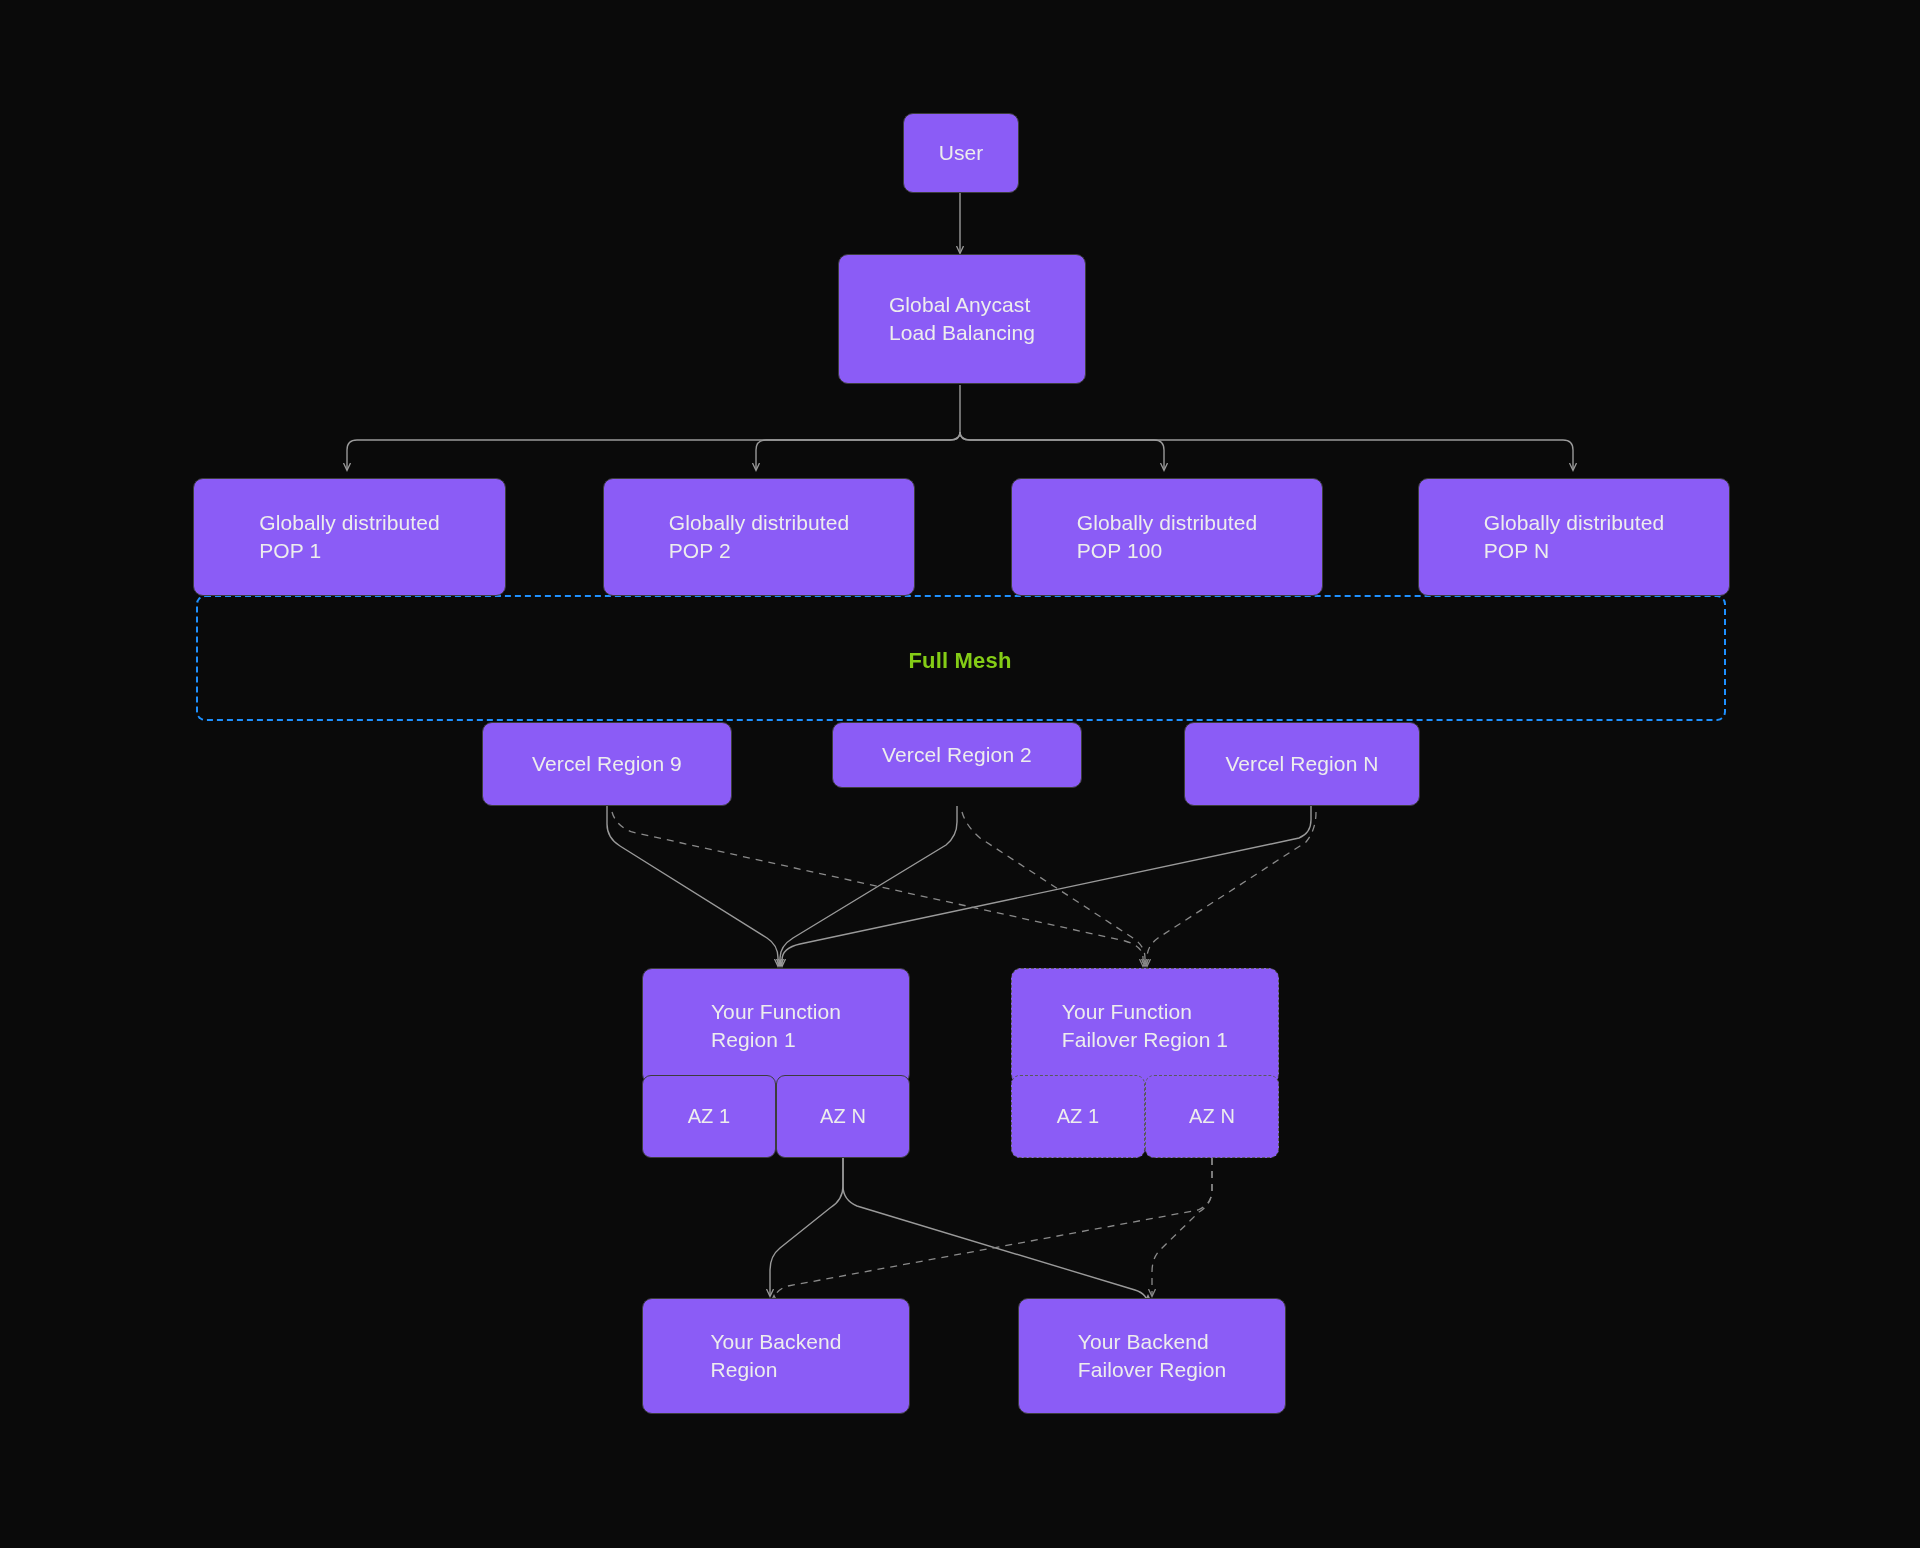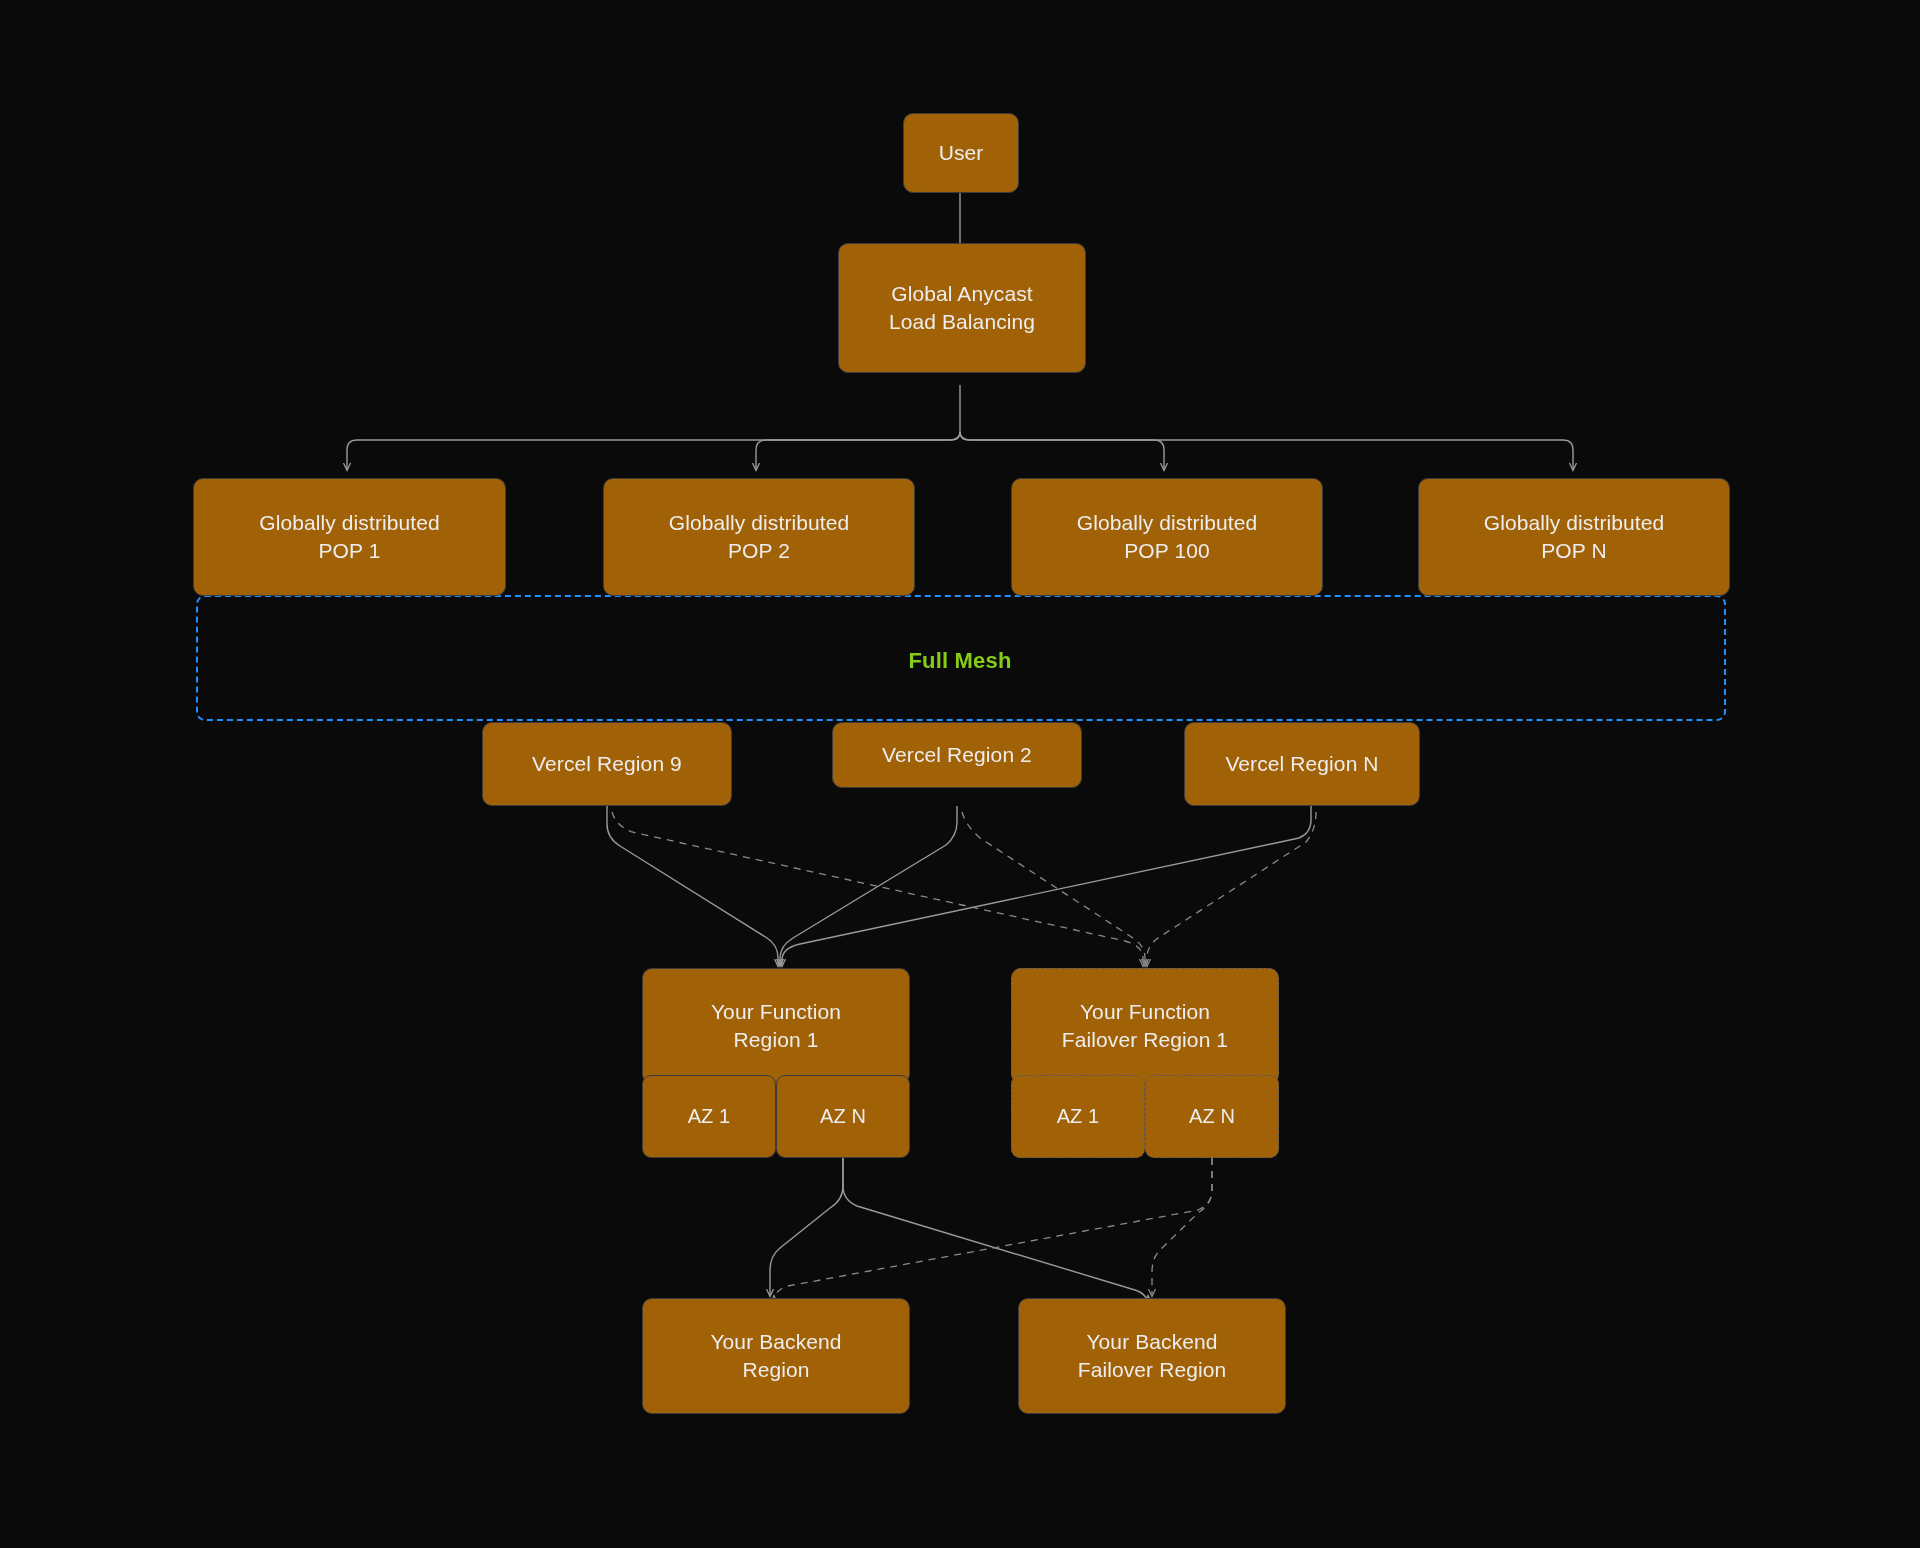--- a/index.html
+++ b/index.html
@@ -17,28 +17,27 @@
   }
   #edges {
     position:absolute; left:0; top:0;
     width:1920px; height:1548px;
     pointer-events:none;
     z-index:1;
   }
   .node {
     position:absolute;
     z-index:2;
-    background:#a16207;
+    background:#8b5cf6;
     border:1px solid #3d3d3d;
     border-radius:10px;
     color:#ededed;
     display:flex;
     align-items:center;
     justify-content:center;
-    text-align:center;
     line-height:1.35;
     font-size:21px;
     letter-spacing:0.1px;
     white-space:pre-line;
     padding:4px 10px;
   }
   .node.dashed { border-style:dashed; border-color:#5a5a5a; }
   .node.az { border-radius:9px; font-size:20px; }
   .mesh-group {
     position:absolute;
@@ -111,21 +110,21 @@
 
       <path d="M1212,1158 L1212,1190 Q1212,1204 1198,1210 L788,1286 Q774,1290 774,1302 L774,1296" marker-end="url(#arwd)"></path>
     </g>
   </svg>
 
   <div class="mesh-group" style="left:196px; top:595px; width:1530px; height:126px;"></div>
   <div class="mesh-label" style="left:0; top:648px; width:1920px; text-align:center;">Full Mesh</div>
 
   <div class="node" style="left:903px; top:113px; width:116px; height:80px;">User</div>
 
-  <div class="node" style="left:838px; top:243px; width:248px; height:130px;">Global Anycast
+  <div class="node" style="left:838px; top:254px; width:248px; height:130px;">Global Anycast
 Load Balancing</div>
 
   <div class="node" style="left:193px; top:478px; width:313px; height:118px;">Globally distributed
 POP 1</div>
   <div class="node" style="left:603px; top:478px; width:312px; height:118px;">Globally distributed
 POP 2</div>
   <div class="node" style="left:1011px; top:478px; width:312px; height:118px;">Globally distributed
 POP 100</div>
   <div class="node" style="left:1418px; top:478px; width:312px; height:118px;">Globally distributed
 POP N</div>

